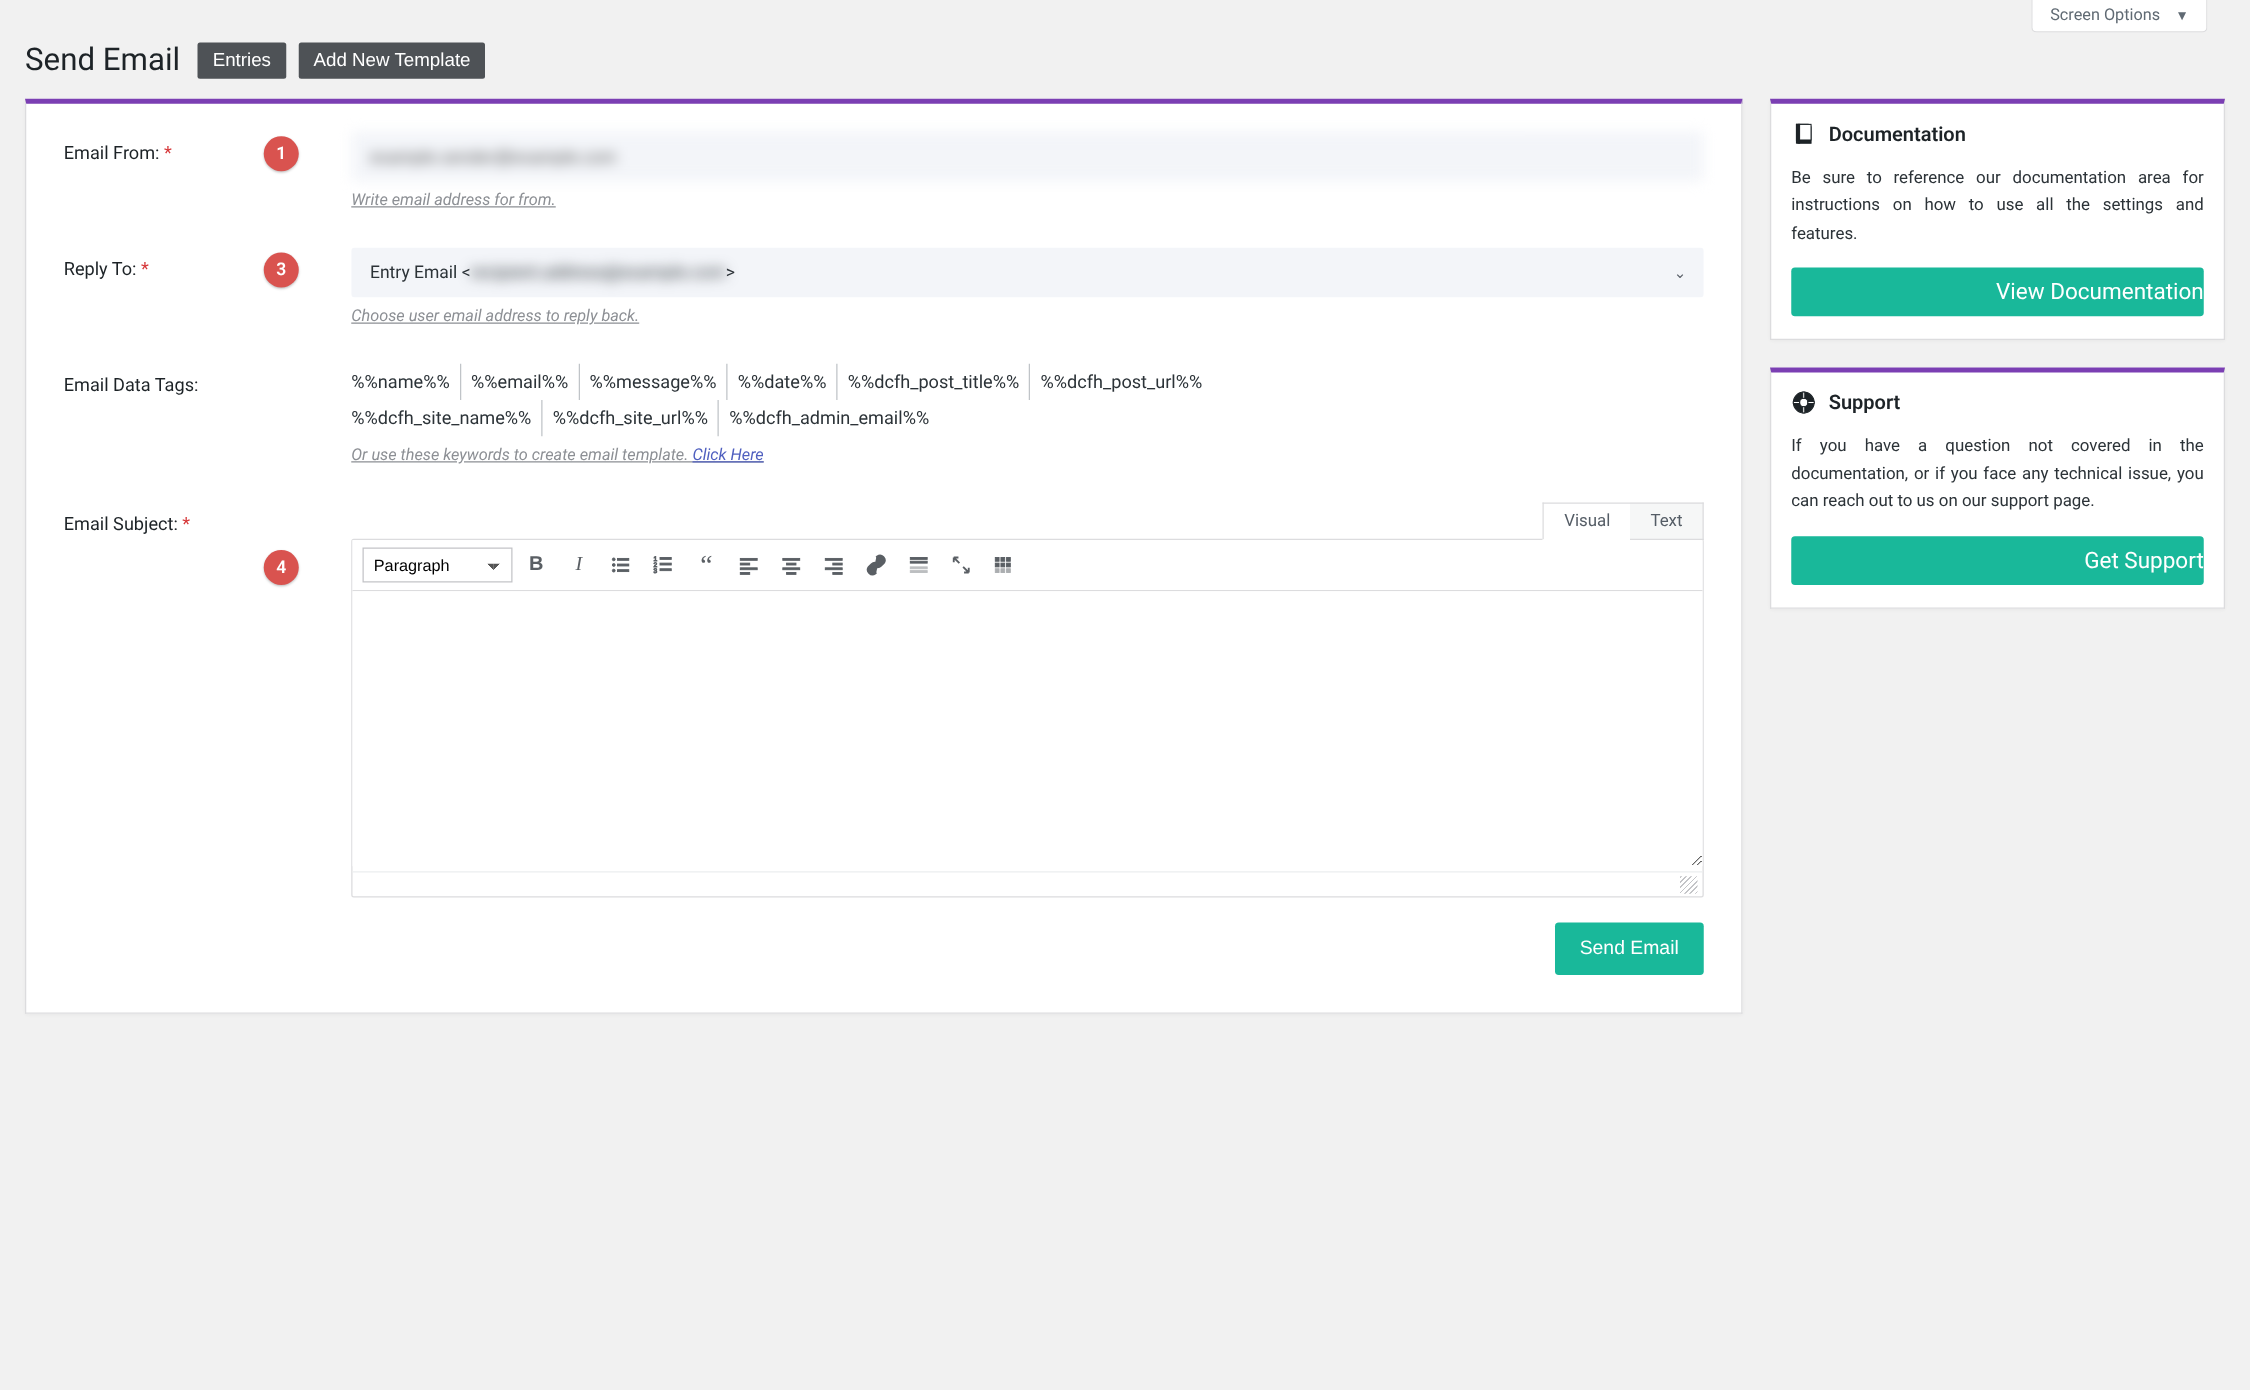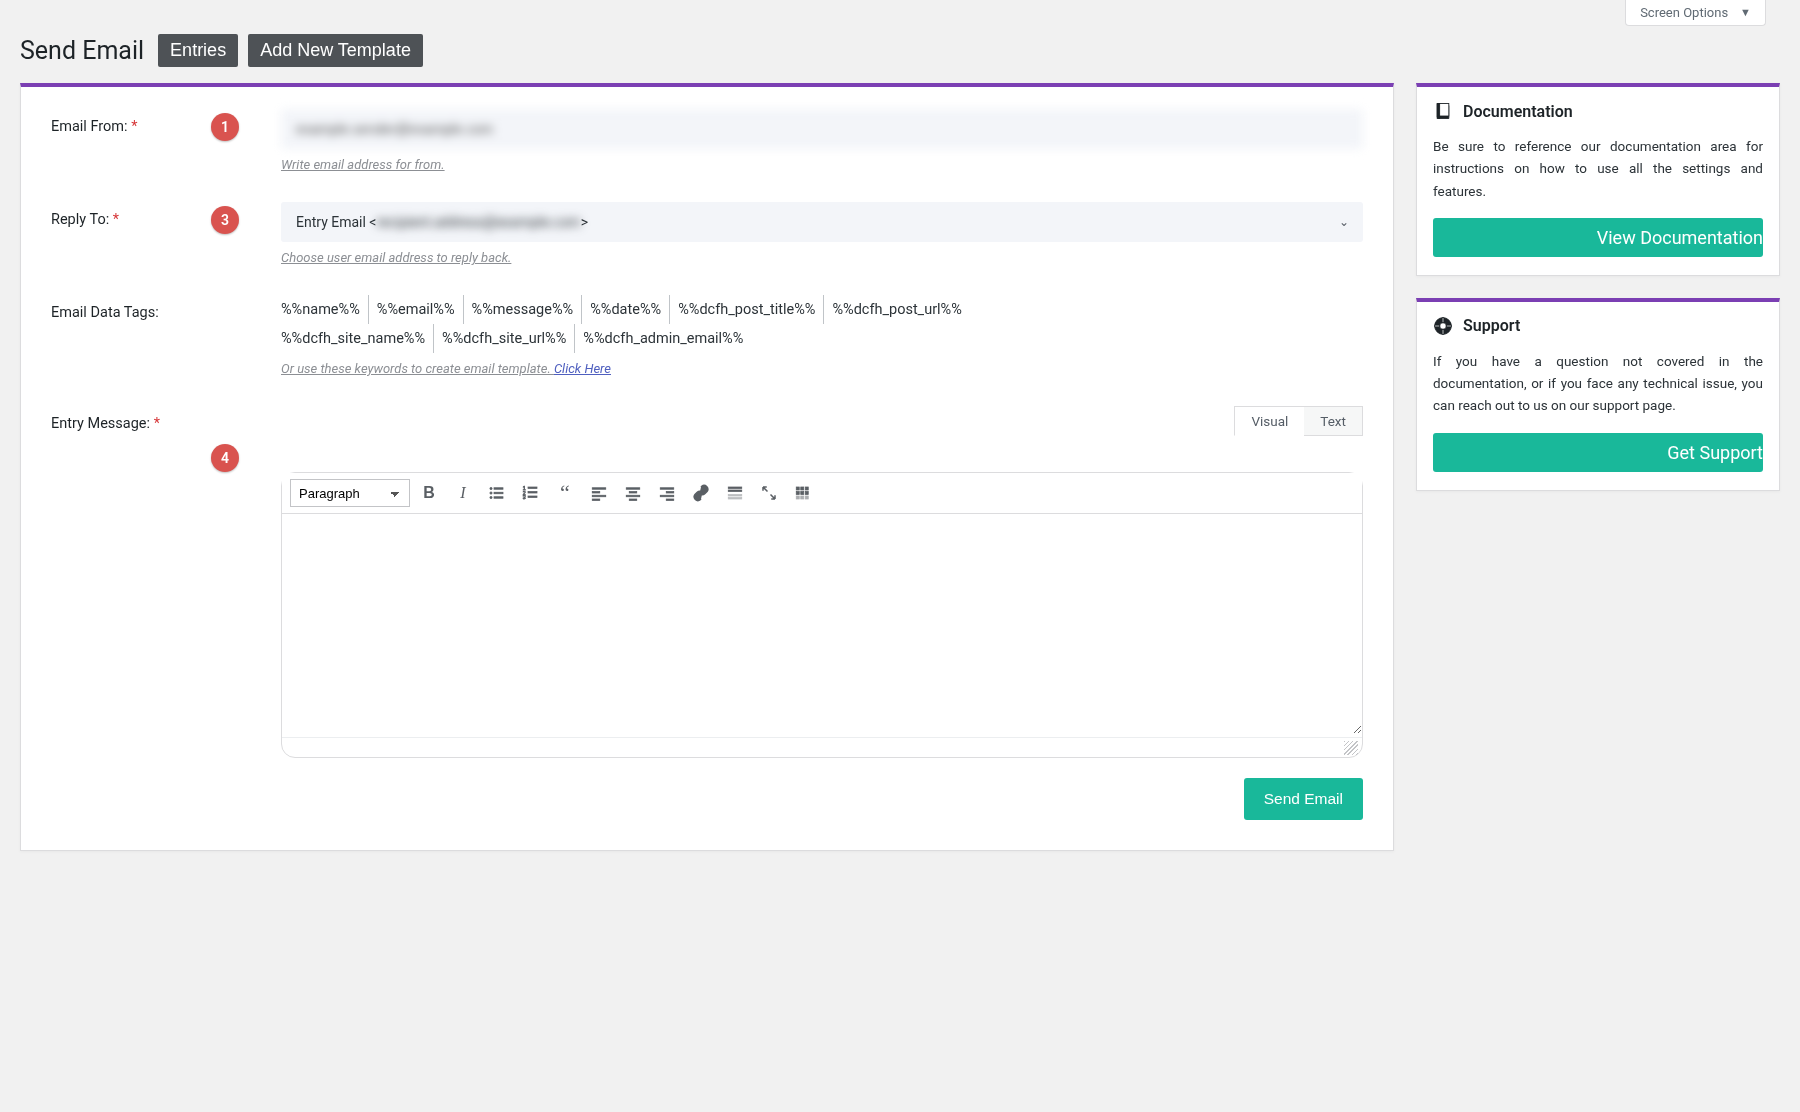--- a/index.html
+++ b/index.html
@@ -43,21 +43,21 @@
     cursor:pointer;
   }
   .screen-options .caret{font-size:11px;}
 
   
   .page-head{display:flex;align-items:center;gap:10px;margin:8px 0 16px 0;}
   .page-head h1{font-size:25px;font-weight:400;margin:0 4px 0 0;}
   .grey-btn{
     background:var(--btn-grey);
     color:#fff;border:none;
-    padding:6px 12px;font-size:18px;border-radius:2px;cursor:pointer;
+    padding:6px 12px;font-size:15px;border-radius:2px;cursor:pointer;
   }
 
   
   .cols{display:flex;gap:22px;align-items:flex-start;}
   .main{flex:1;min-width:0;}
   .side{width:364px;flex-shrink:0;}
 
   
   .postbox{
     background:var(--panel);
@@ -110,21 +110,21 @@
 
   .blur{filter:blur(5px);}
 
   
   .tags{display:flex;flex-wrap:wrap;gap:0;font-size:14.5px;color:#2c3338;line-height:2;}
   .tag{padding:0 8px;border-left:1px solid #c0c4c8;}
   .tag:first-child{border-left:none;padding-left:0;text-align:center;}
   .tag.nl-first{border-left:none;padding-left:0;}
 
   
-  .editor-wrap{border:1px solid var(--border);border-radius:14px;background:#fff;margin-top:37px;}
+  .editor-wrap{border:1px solid var(--border);border-radius:2px;background:#fff;}
   .ed-tabs{display:flex;justify-content:flex-end;gap:0;margin-bottom:-1px;}
   .ed-tab{
     padding:6px 16px;font-size:13.5px;color:#555d66;border:1px solid var(--border);
     background:#f6f7f7;cursor:pointer;position:relative;
   }
   .ed-tab.visual{border-right:none;border-bottom-color:#fff;background:#fff;}
   .ed-tab.text{border-left:none;}
   .toolbar{
     display:flex;align-items:center;gap:4px;
     padding:6px 8px;border-bottom:1px solid var(--border);background:#fff;
@@ -228,21 +228,21 @@
                 <span class="tag">%%dcfh_admin_email%%</span>
               </div>
             <div class="help">
               <span>Or use these keywords to create email template. </span><a href="#">Click Here</a>
             </div>
           </div>
         </div>
 
         <div class="row last">
           <div class="label-col">
-            <span>Entry Message:</span> <span class="req">*</span>
+            <span>Email Subject:</span> <span class="req">*</span>
           </div>
           <div class="badge-col" style="padding-top:38px;">
               <div class="num-badge">4</div>
             </div>
           <div class="field-col">
             <div class="ed-tabs">
               <div class="ed-tab visual">Visual</div>
               <div class="ed-tab text">Text</div>
             </div>
             <div class="editor-wrap">

